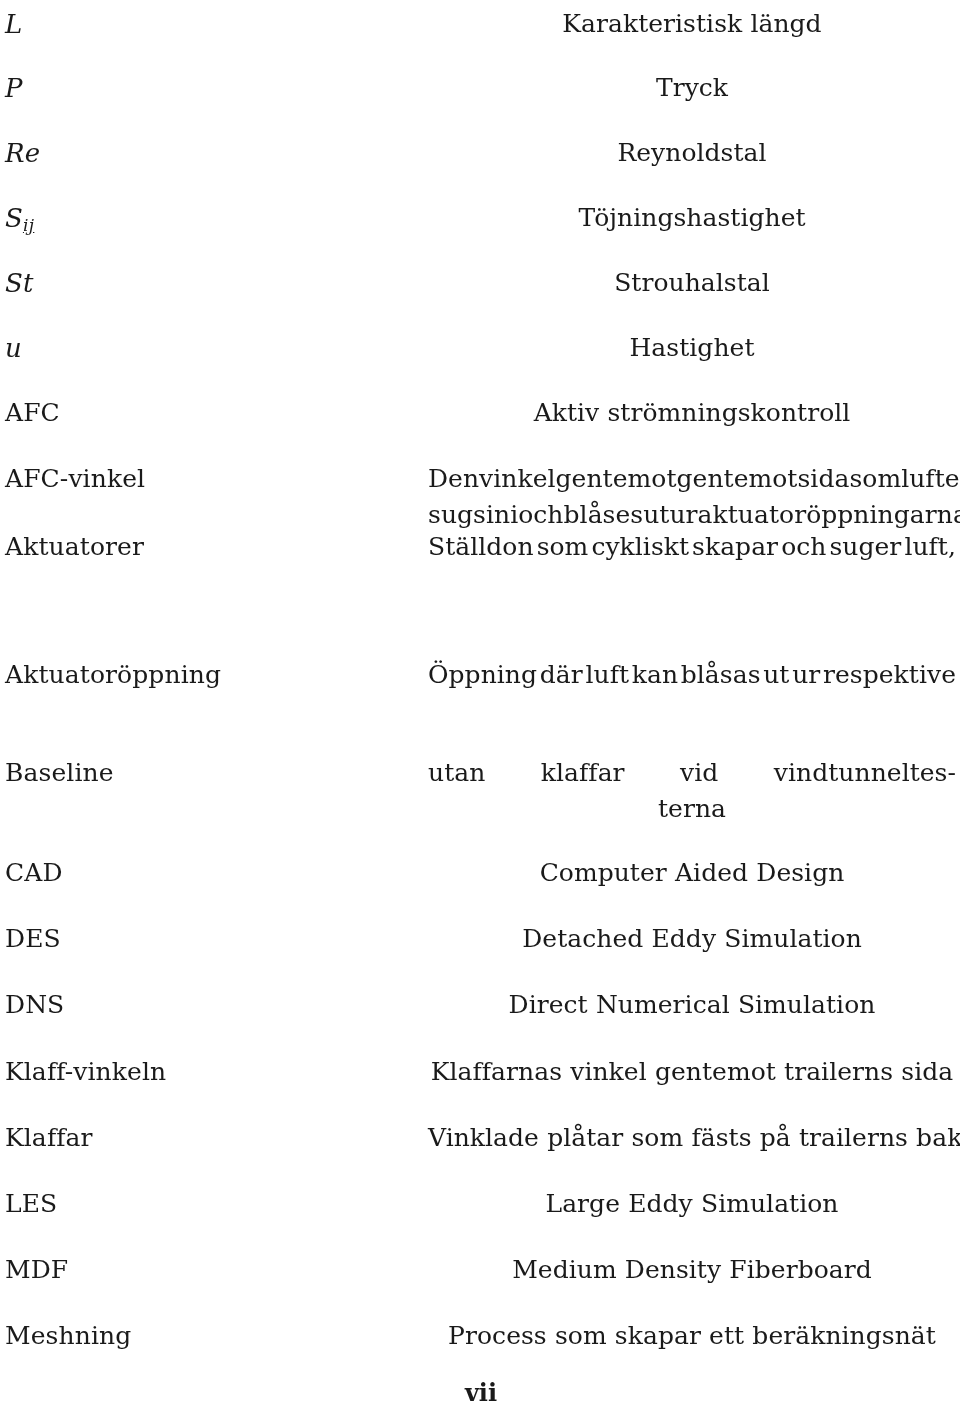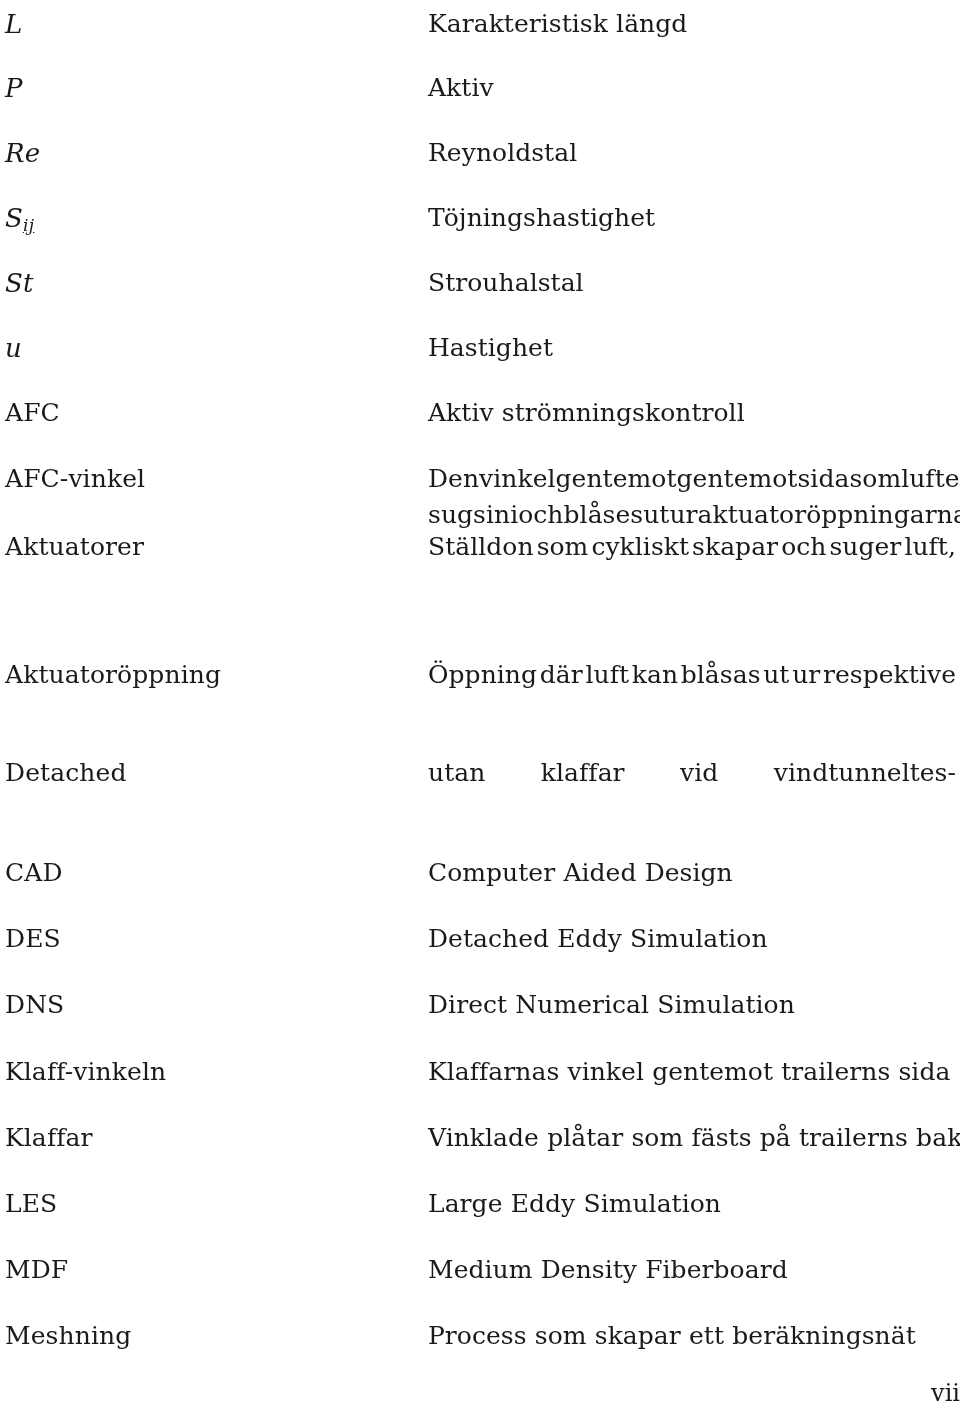--- a/index.html
+++ b/index.html
@@ -67,39 +67,41 @@
     top: 0;
     width: 528px;
     font-size: 25px;
     line-height: 36px;
     letter-spacing: 0.05px;
     word-spacing: 0.2px;
   }
   .desc .ln {
     display: block;
     white-space: nowrap;
+    text-align: center;
   }
   .desc .ln.stretch {
     display: flex;
     justify-content: space-between;
     white-space: nowrap;
   }
   .desc .ln.stretch > span {
     white-space: pre;
   }
 
   
   .folio {
     position: absolute;
     left: 0;
     top: 1378px;
     width: 960px;
-    text-align: right;
+    text-align: center;
     font-size: 24px;
     line-height: 30px;
+    font-weight: bold;
   }
   .folio .num {
     display: inline-block;
     margin-left: 2px;
   }
 </style>
 </head>
 <body>
 
 <div id="page">
@@ -107,21 +109,21 @@
   <div class="nomen-list" id="nomen-list">
       <div class="entry" style="position: absolute; left: 0px; top: 6px;">
         <div class="term math">L</div>
         <div class="desc">
           <span class="ln">Karakteristisk längd</span>
         </div>
       </div>
       <div class="entry" style="position: absolute; left: 0px; top: 70px;">
         <div class="term math">P</div>
         <div class="desc">
-          <span class="ln">Aktiv</span>
+          <span class="ln">Tryck</span>
         </div>
       </div>
       <div class="entry" style="position: absolute; left: 0px; top: 135px;">
         <div class="term math">Re</div>
         <div class="desc">
           <span class="ln">Reynoldstal</span>
         </div>
       </div>
       <div class="entry" style="position: absolute; left: 0px; top: 200px;">
         <div class="term math"><span>S</span><span class="sub">ij</span></div>
@@ -194,28 +196,29 @@
             <span>luft</span>
             <span>kan</span>
             <span>blåsas</span>
             <span>ut</span>
             <span>ur</span>
             <span>respektive</span>
           </span>
         </div>
       </div>
       <div class="entry" style="position: absolute; left: 0px; top: 755px;">
-        <div class="term">Detached</div>
+        <div class="term">Baseline</div>
         <div class="desc">
           <span class="ln stretch">
             <span>utan</span>
             <span>klaffar</span>
             <span>vid</span>
             <span>vindtunneltes-</span>
           </span>
+          <span class="ln">terna</span>
         </div>
       </div>
       <div class="entry" style="position: absolute; left: 0px; top: 855px;">
         <div class="term">CAD</div>
         <div class="desc">
           <span class="ln">Computer Aided Design</span>
         </div>
       </div>
       <div class="entry" style="position: absolute; left: 0px; top: 921px;">
         <div class="term">DES</div>

